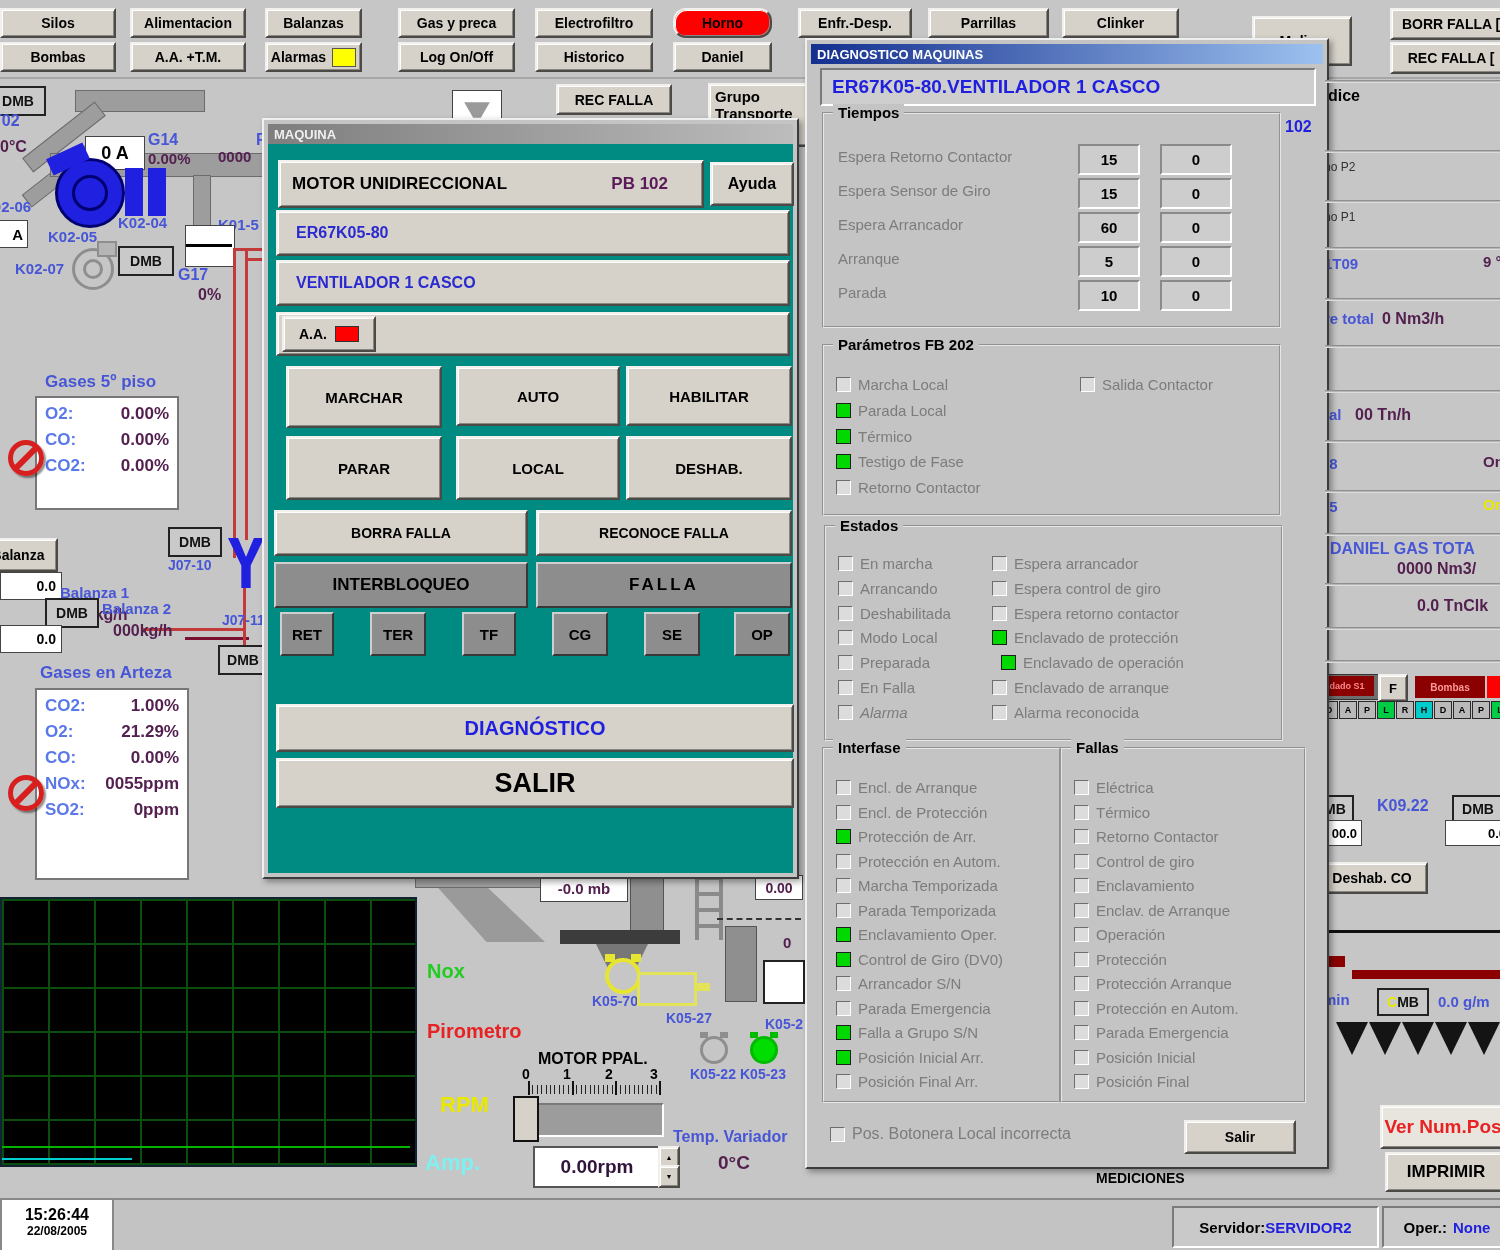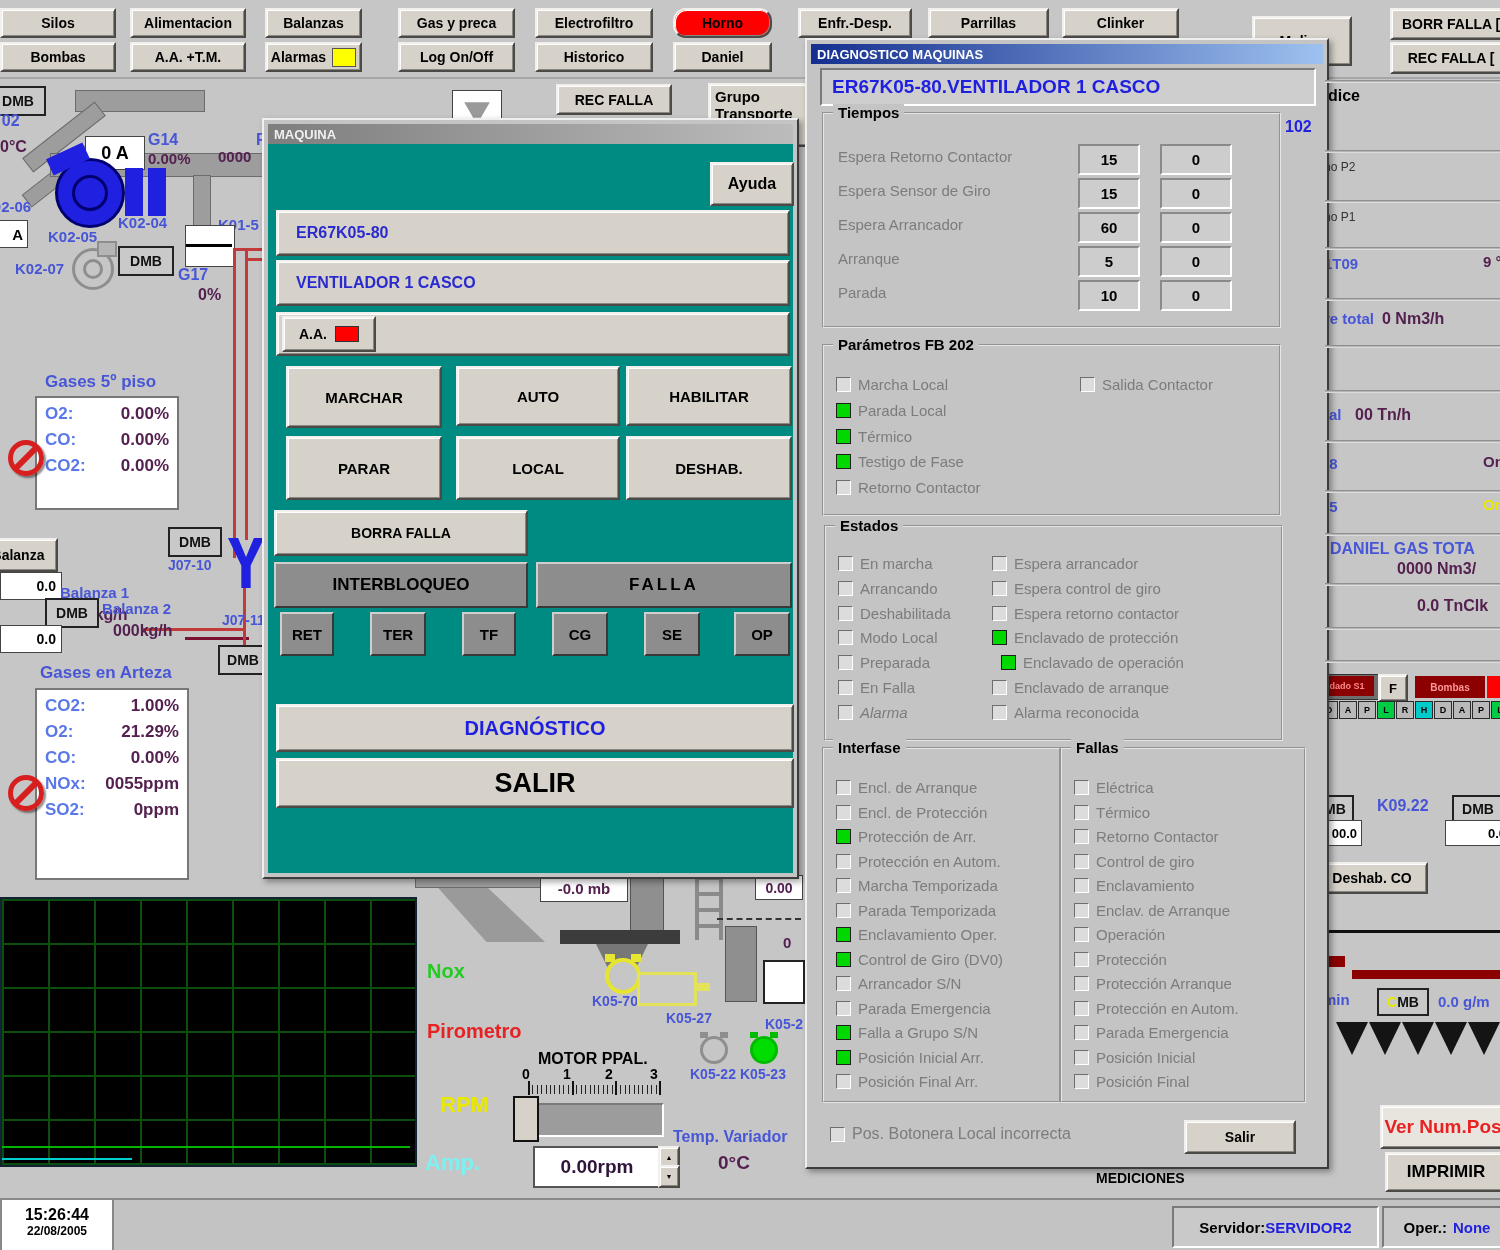--- a/index.html
+++ b/index.html
@@ -303,40 +303,45 @@
     </div>
   <div class="abs tag" style="left:1438px;top:993px;font-size:15px">0.0 g/m</div>
   <div id="sawtooth"></div>
 
   <div class="abs raised c b" style="left:1380px;top:1105px;width:122px;height:40px;font-size:19px;color:#e82222;background:#e8e5df">Ver Num.Pos</div>
   <div class="abs raised c b" style="left:1385px;top:1152px;width:118px;height:36px;font-size:17px">IMPRIMIR</div>
 
   <div class="abs win" style="left:262px;top:118px;width:533px;height:757px">
     <div class="tb inactive">MAQUINA</div>
     <div class="abs" style="left:4px;top:24px;width:525px;height:729px;background:#008b82"></div>
+    <div class="abs raised" style="left:14px;top:40px;width:422px;height:44px;display:flex;align-items:center">
+      <span class="b" style="font-size:17px;margin-left:12px">MOTOR UNIDIRECCIONAL</span>
+      <span class="b" style="font-size:17px;color:#5a1a5a;margin-left:auto;margin-right:34px">PB 102</span>
+    </div>
     <div class="abs raised c b" style="left:446px;top:42px;width:80px;height:40px;font-size:16px">Ayuda</div>
     <div class="abs raised" style="left:12px;top:90px;width:510px;height:42px;display:flex;align-items:center">
       <span class="b" style="font-size:16px;color:#2a2ad0;margin-left:18px">ER67K05-80</span>
     </div>
     <div class="abs raised" style="left:12px;top:140px;width:510px;height:42px;display:flex;align-items:center">
       <span class="b" style="font-size:16px;color:#2a2ad0;margin-left:18px">VENTILADOR 1 CASCO</span>
     </div>
     <div class="abs raised" style="left:12px;top:192px;width:510px;height:40px">
       <div class="abs raised c b" style="left:4px;top:2px;width:90px;height:32px;font-size:14px;gap:8px">
         <span>A.A.</span>
         <span style="width:22px;height:14px;background:#ff0000;border:1px solid #333;display:inline-block"></span>
       </div>
     </div>
     <div class="abs raised c b" style="left:22px;top:246px;width:152px;height:58px;font-size:15px">MARCHAR</div>
     <div class="abs raised c b" style="left:192px;top:246px;width:160px;height:56px;font-size:15px">AUTO</div>
     <div class="abs raised c b" style="left:362px;top:246px;width:162px;height:56px;font-size:15px">HABILITAR</div>
     <div class="abs raised c b" style="left:22px;top:316px;width:152px;height:60px;font-size:15px">PARAR</div>
     <div class="abs raised c b" style="left:192px;top:316px;width:160px;height:60px;font-size:15px">LOCAL</div>
     <div class="abs raised c b" style="left:362px;top:316px;width:162px;height:60px;font-size:15px">DESHAB.</div>
     <div class="abs raised c b" style="left:10px;top:390px;width:250px;height:42px;font-size:14px">BORRA FALLA</div>
+    <div class="abs raised c b" style="left:272px;top:390px;width:252px;height:42px;font-size:14px">RECONOCE FALLA</div>
     <div class="abs dk c b" style="left:10px;top:442px;width:250px;height:42px;font-size:17px">INTERBLOQUEO</div>
     <div class="abs dk c b" style="left:272px;top:442px;width:252px;height:42px;font-size:17px;letter-spacing:3px">FALLA</div>
     <div id="flags"></div>
     <div class="abs raised c b" style="left:12px;top:584px;width:514px;height:44px;font-size:20px;color:#1f1fe0">DIAGNÓSTICO</div>
     <div class="abs raised c" style="left:12px;top:638px;width:514px;height:46px;font-size:27px;font-weight:bold">SALIR</div>
   <div class="abs dk c b" style="left: 16px; top: 492px; width: 50px; height: 40px; font-size: 15px;">RET</div>
       <div class="abs dk c b" style="left: 106px; top: 492px; width: 52px; height: 40px; font-size: 15px;">TER</div>
       <div class="abs dk c b" style="left: 198px; top: 492px; width: 50px; height: 40px; font-size: 15px;">TF</div>
       <div class="abs dk c b" style="left: 288px; top: 492px; width: 52px; height: 40px; font-size: 15px;">CG</div>
       <div class="abs dk c b" style="left: 380px; top: 492px; width: 52px; height: 40px; font-size: 15px;">SE</div>

